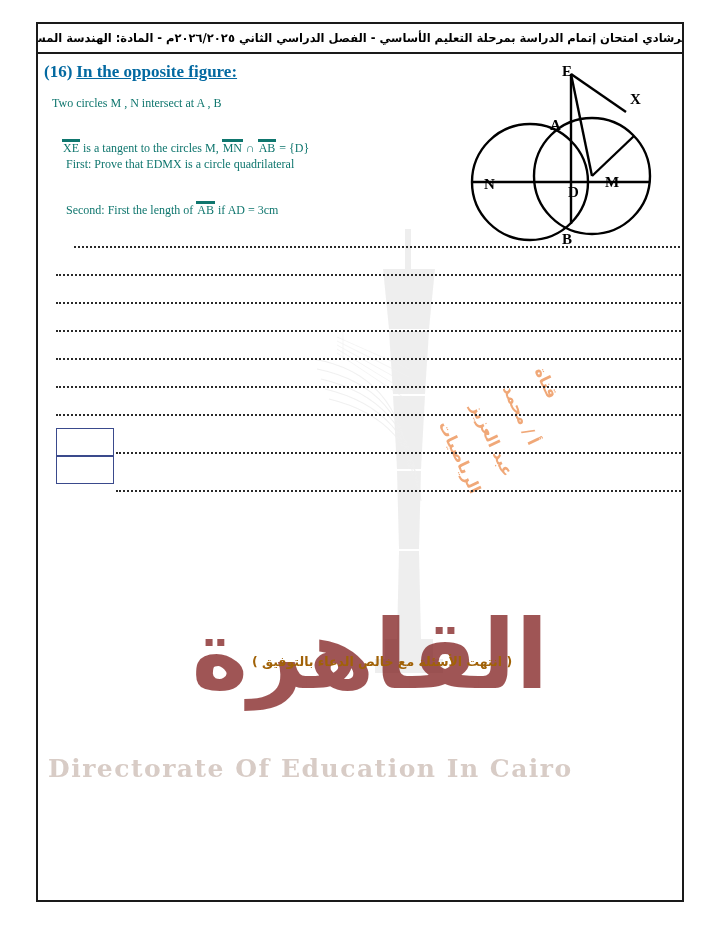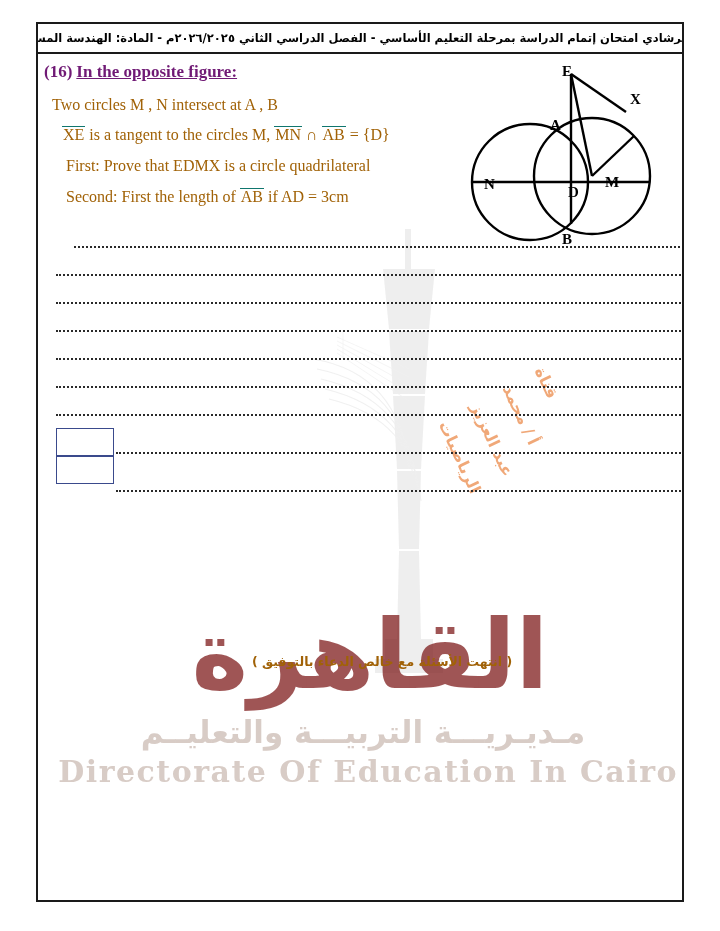--- a/index.html
+++ b/index.html
@@ -87,23 +87,23 @@
     color: #d8ccc6;
     direction: rtl;
     letter-spacing: 2px;
     pointer-events: none;
   }
   .wm-dir-en {
     position: absolute;
     left: 10px;
     top: 730px;
     width: 630px;
-    text-align: right;
+    text-align: left;
     font-family: "DejaVu Serif", serif;
-    font-size: 30px;
+    font-size: 25px;
     font-weight: bold;
     color: #d8ccc6;
     letter-spacing: 1.5px;
     pointer-events: none;
   }
   .wm-diag {
     position: absolute;
     left: 350px;
     top: 330px;
     width: 230px;
@@ -131,37 +131,37 @@
     left: 0;
     top: 30px;
     width: 100%;
   }
   .q-title {
     position: absolute;
     left: 6px;
     top: 8px;
     font-size: 17px;
     font-weight: bold;
-    color: #701a75;
+    color: #0369a1;
   }
   .q-title .num { margin-right: 4px; }
   .q-title .ttl { text-decoration: underline; }
 
   .q-line {
     position: absolute;
-    font-size: 16px;
-    color: #a16207;
+    font-size: 12px;
+    color: #0f766e;
     white-space: nowrap;
   }
   .l-a { left: 14px;  top: 42px; }
   .l-b { left: 24px;  top: 72px; }
   .l-c { left: 28px;  top: 103px; }
   .l-d { left: 28px;  top: 134px; }
 
-  .ovl { border-top: 1px solid #0f766e; display: inline-block; line-height: 1.05; padding: 0 1px; }
+  .ovl { border-top: 3px solid #0f766e; display: inline-block; line-height: 1.05; padding: 0 1px; margin-top: 13px; }
 
   
   .figure {
     position: absolute;
     left: 420px;
     top: 10px;
     width: 215px;
     height: 195px;
   }
 
@@ -235,21 +235,20 @@
 
   <div class="wm-diag">
     <span class="l1">قناة</span>
     <span class="l2">أ / محمد</span>
     <span class="l3">عبد العزيز</span>
     <span class="l4">الرياضيات</span>
   </div>
 
   <div class="wm-cairo-ar">القاهرة</div>
 
-  <div class="wm-dir-ar">مـديـريـــة التربيـــة والتعليــم</div>
   <div class="wm-dir-en">Directorate Of Education In Cairo</div>
 
   <div class="qbody">
 
     <div class="q-title">
       <span class="num">(16)</span><span class="ttl">In the opposite figure:</span>
     </div>
 
     <div class="q-line l-a">Two circles M , N intersect at A , B</div>
 

